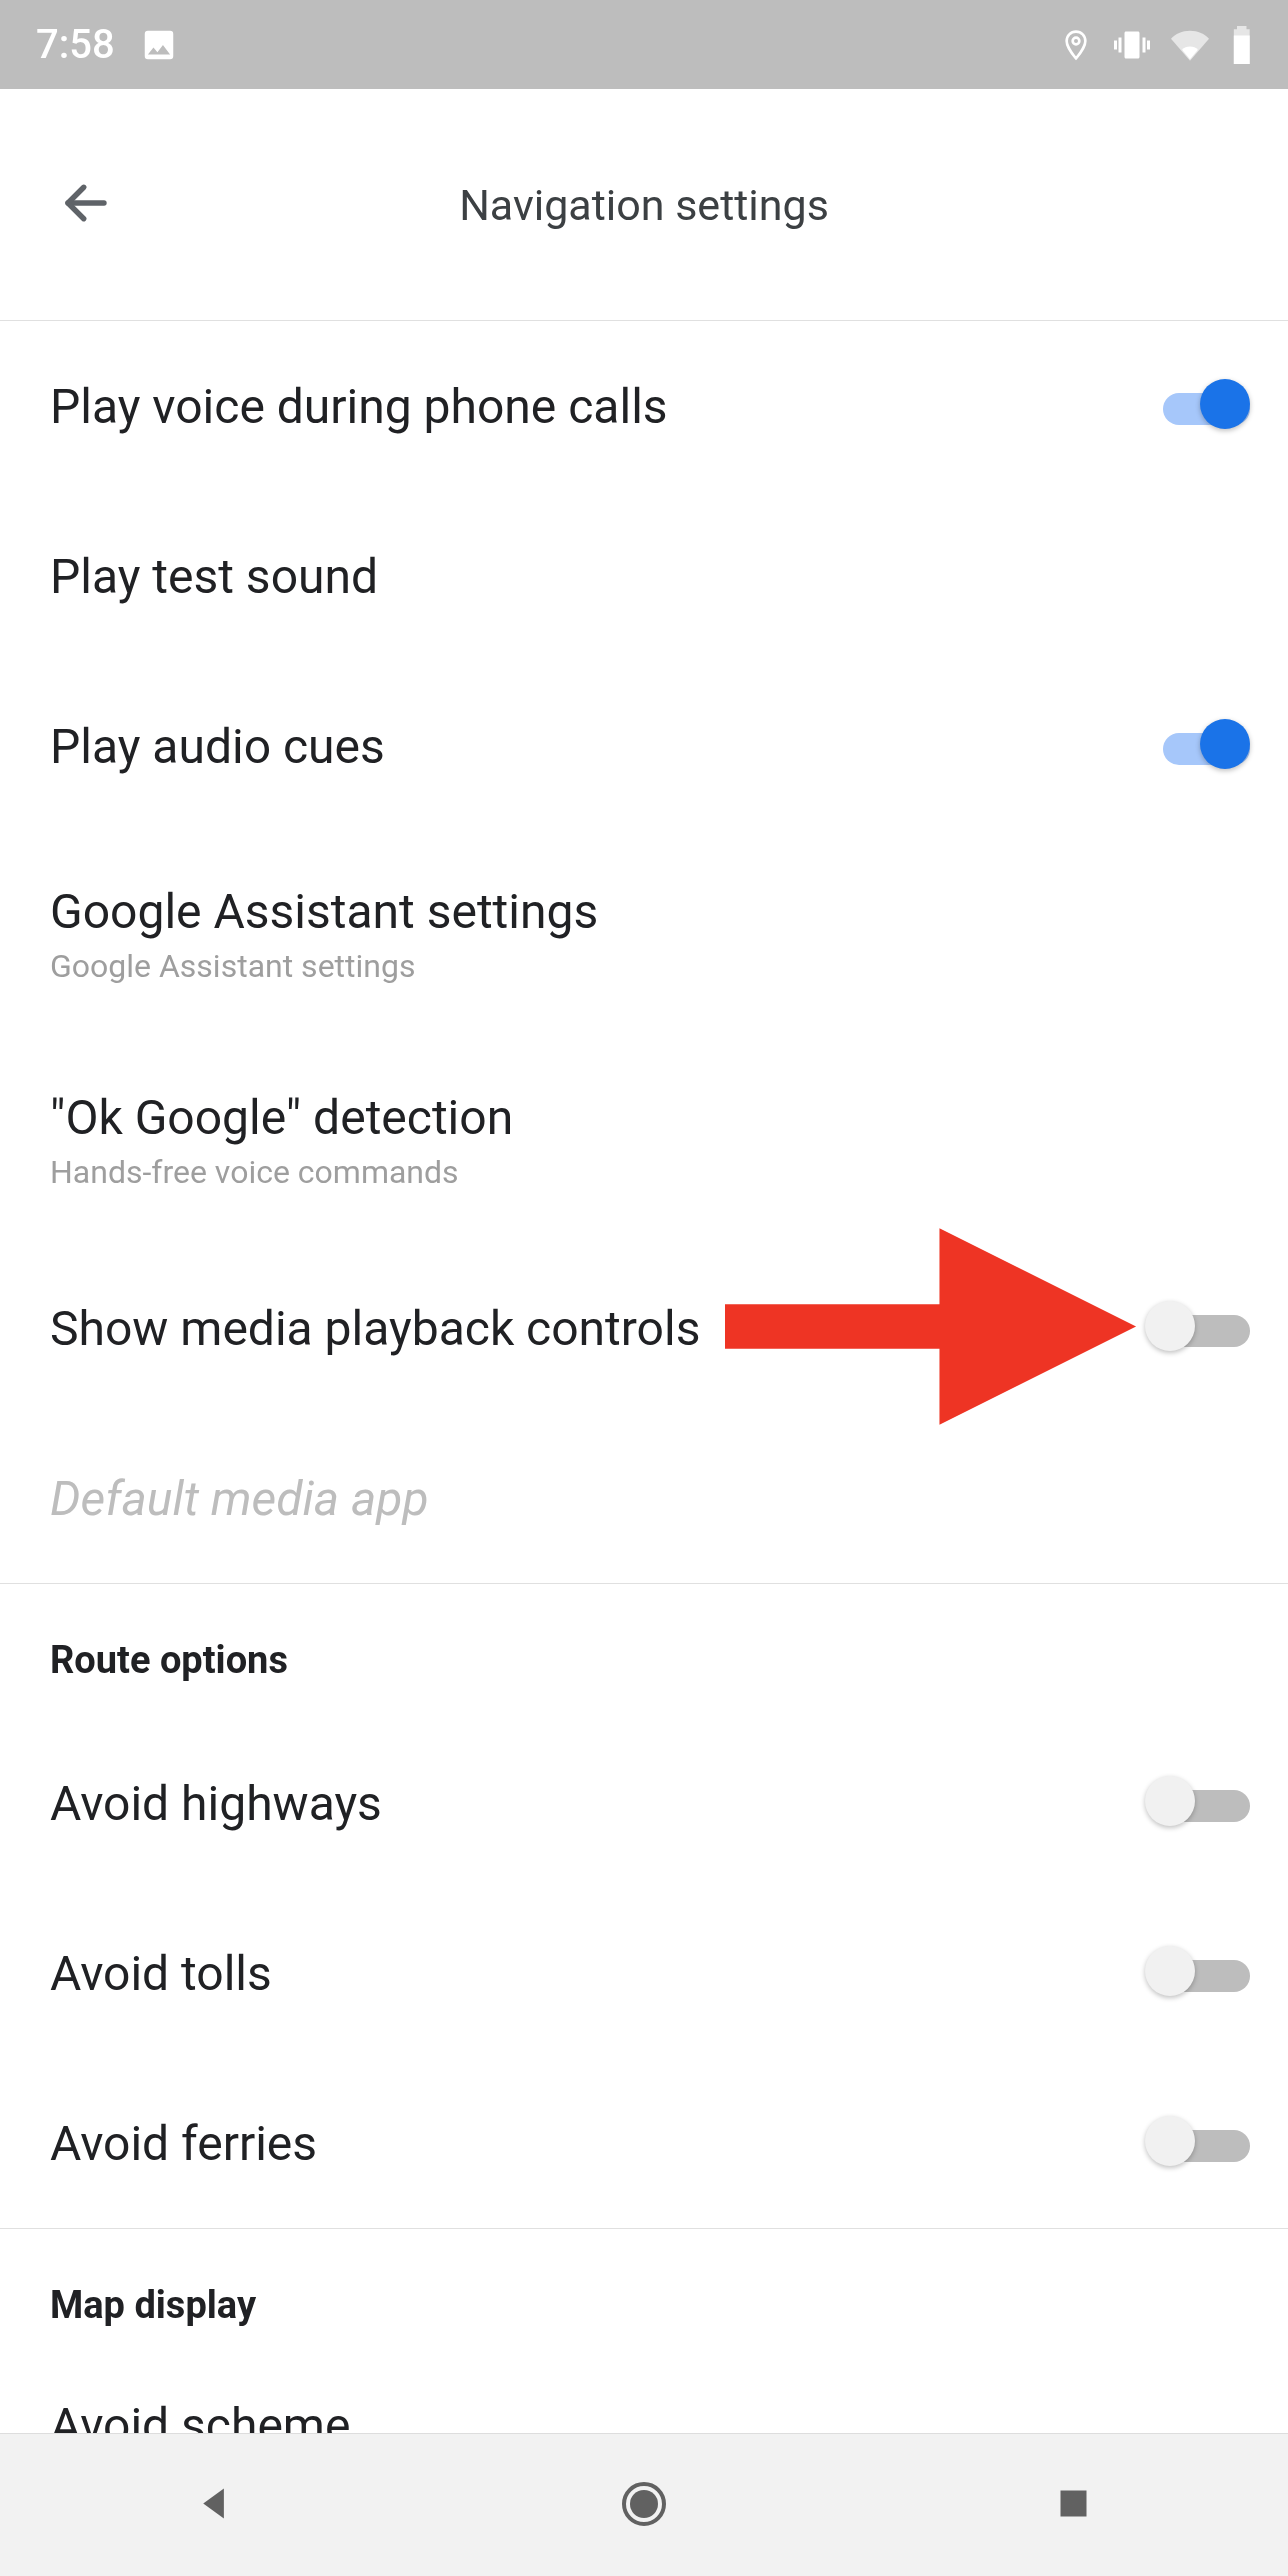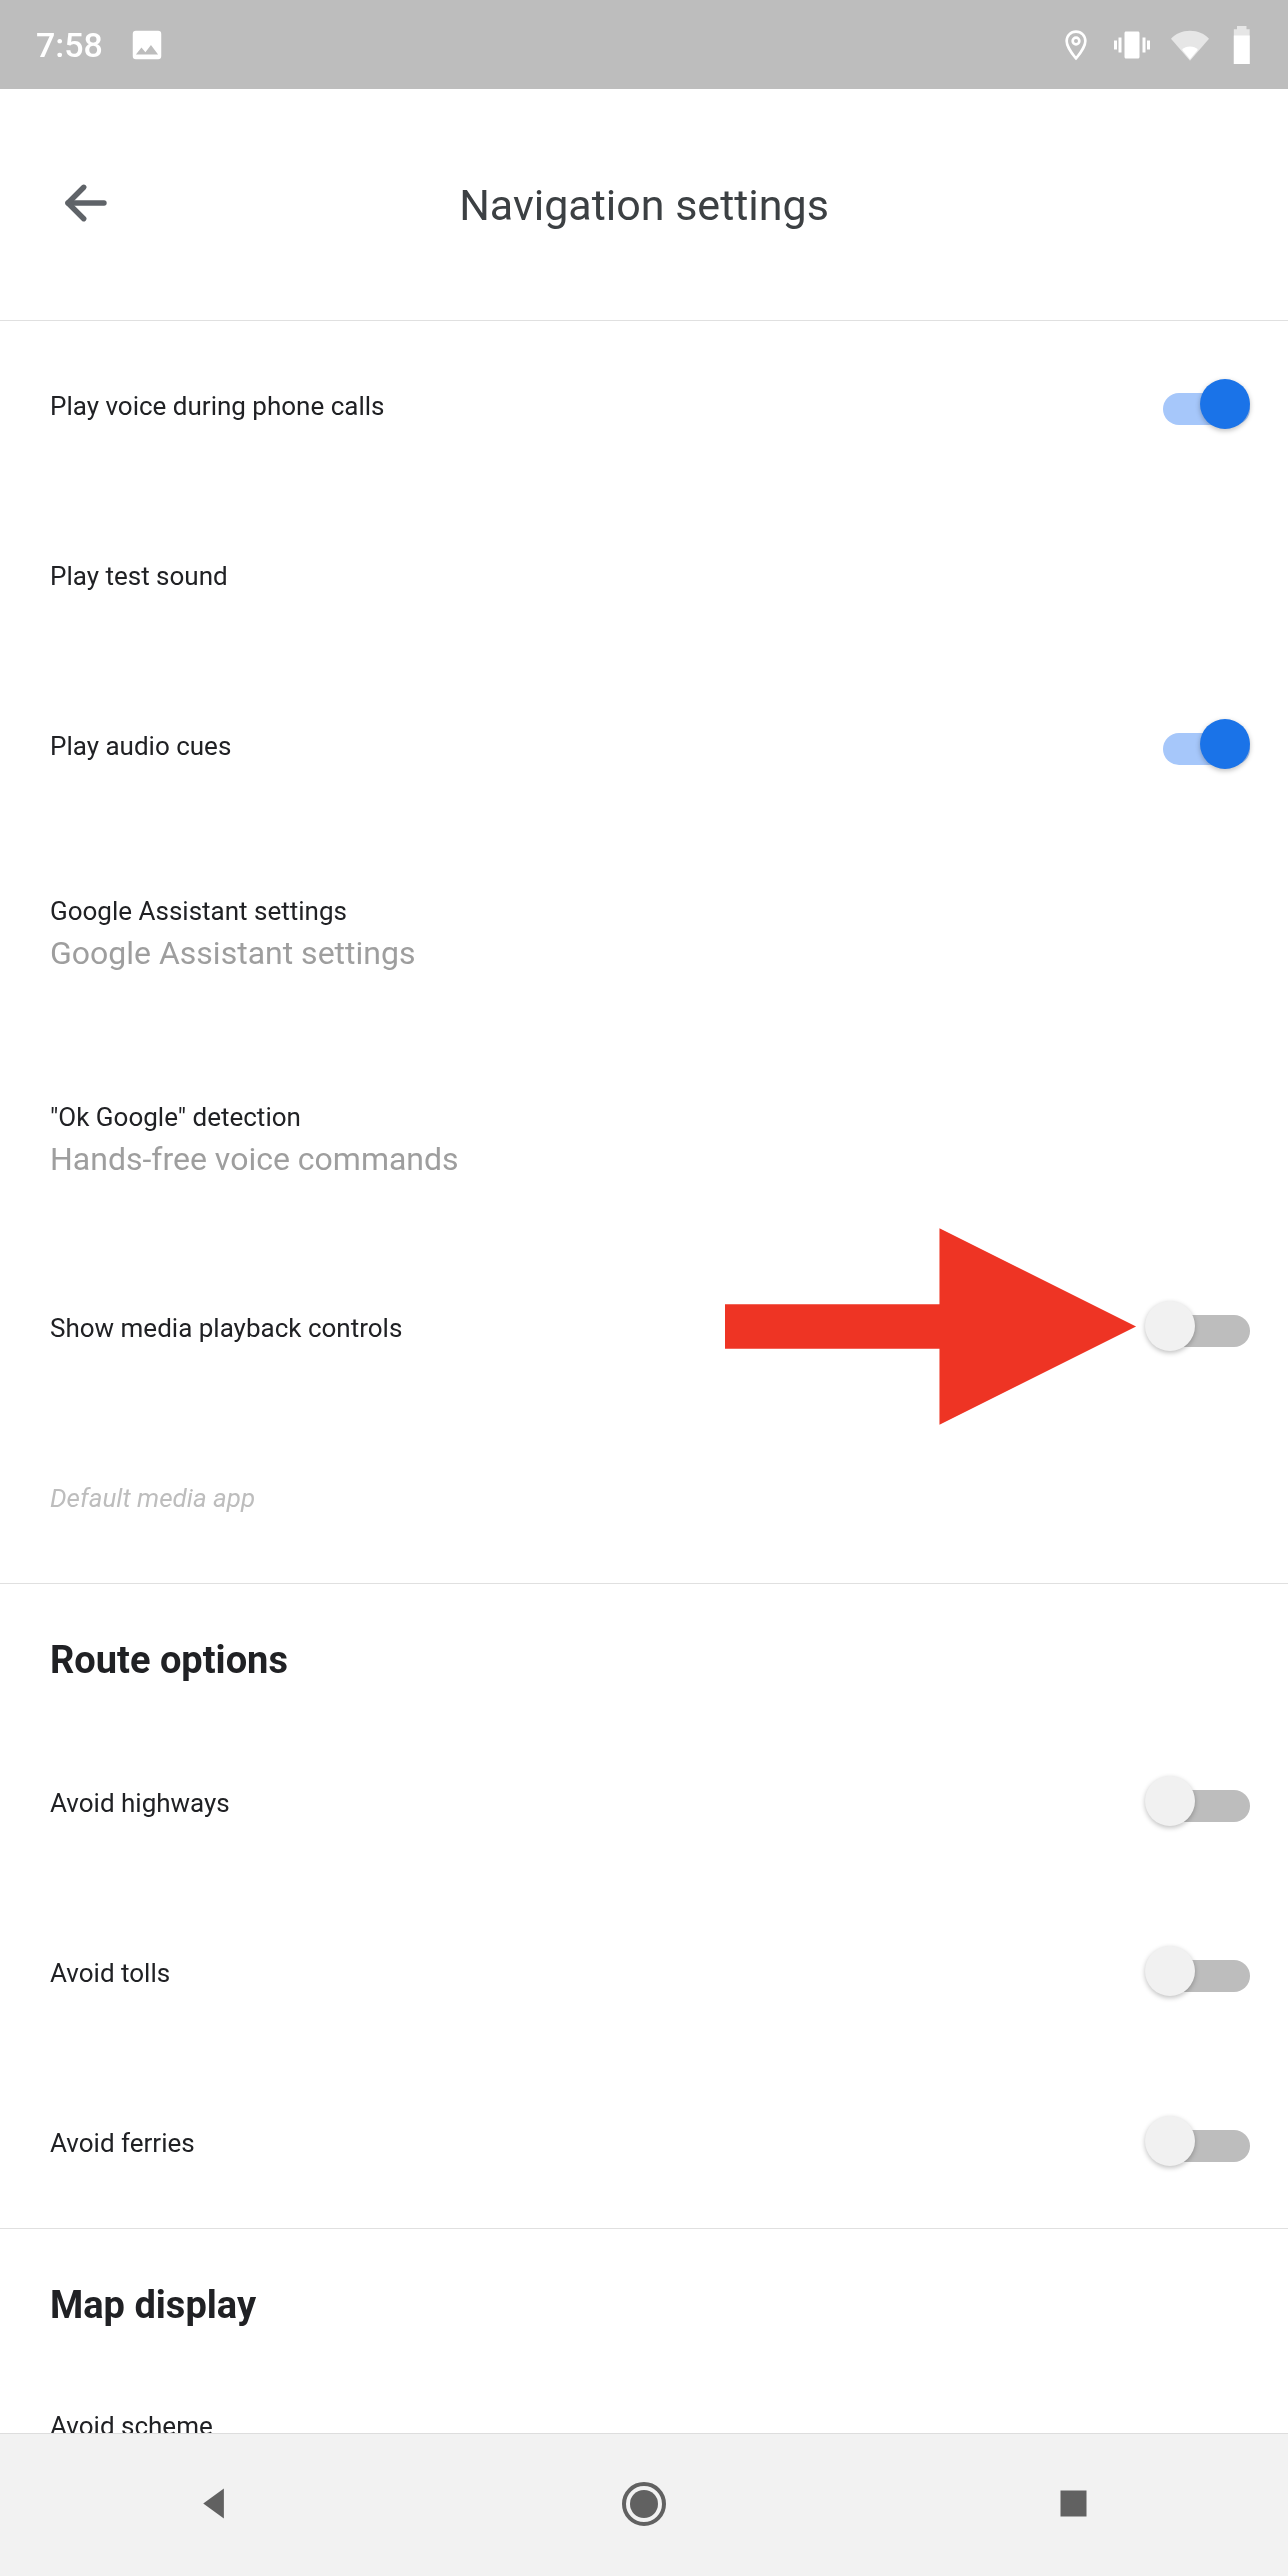--- a/index.html
+++ b/index.html
@@ -1,33 +1,33 @@
 <!DOCTYPE html>
 <html style="font-size:14.3px"><head>
 <meta charset="utf-8">
 <style>
 * { margin:0; padding:0; box-sizing:border-box; }
 html,body { width:1288px; height:2576px; font-family:Roboto,Arial,sans-serif; background:#fff; color:#202124; -webkit-font-smoothing:antialiased; }
 
 
 .status-bar { width:100%; height:89px; background:#bdbdbd; display:flex; align-items:center; justify-content:space-between; padding:0 36px; color:#fff; }
 .status-left { display:flex; align-items:center; gap:25px; }
-.status-time { font-size:34px; font-weight:500; }
+.status-time { font-size:40px; font-weight:500; }
 .status-right { display:flex; align-items:center; gap:21.5px; }
 .s-icon svg, .s-icon { display:block; }
 
 
 .app-header { width:100%; height:232px; display:flex; align-items:center; border-bottom:1.8px solid #e0e0e0; padding:0 50px; position:relative; }
 .back-btn { width:72px; height:72px; display:flex; align-items:center; justify-content:center; background:transparent; border:none; cursor:pointer; }
 .app-title { font-size:43px; font-weight:400; color:#3c4043; position:absolute; left:50%; transform:translateX(-50%); }
 .section-header { font-size:38px; font-weight:700; color:#202124; padding:54px 50px 36px 50px; }
 .item { display:flex; align-items:center; justify-content:space-between; padding:0 36px 0 50px; min-height:170px; position:relative; }
 .item.short { min-height:152px; }
 .item .txt { display:flex; flex-direction:column; justify-content:center; gap:7.2px; }
-.item-title { font-size:26px; color:#202124; }
+.item-title { font-size:48px; color:#202124; }
 .item-sub { font-size:32px; color:#9e9e9e; }
 .item-title.muted { color:#bdbdbd;font-style:italic; }
 .divider { border:none; border-top:1.8px solid #e0e0e0; }
 
 
 .tg { width:107px; height:54px; position:relative; }
 .tg-track { position:absolute; left:18px; right:1.8px; top:14.3px; height:32px; border-radius:16px; background:#bdbdbd; }
 .tg-thumb { position:absolute; top:0; left:0; width:50px; height:50px; border-radius:50%; background:#f1f1f1; box-shadow:0 1.8px 5.4px rgba(0,0,0,0.25); }
 .tg.on .tg-track { background:#a6c7fa; }
 .tg.on .tg-thumb { left:55px; background:#1a73e8; }

